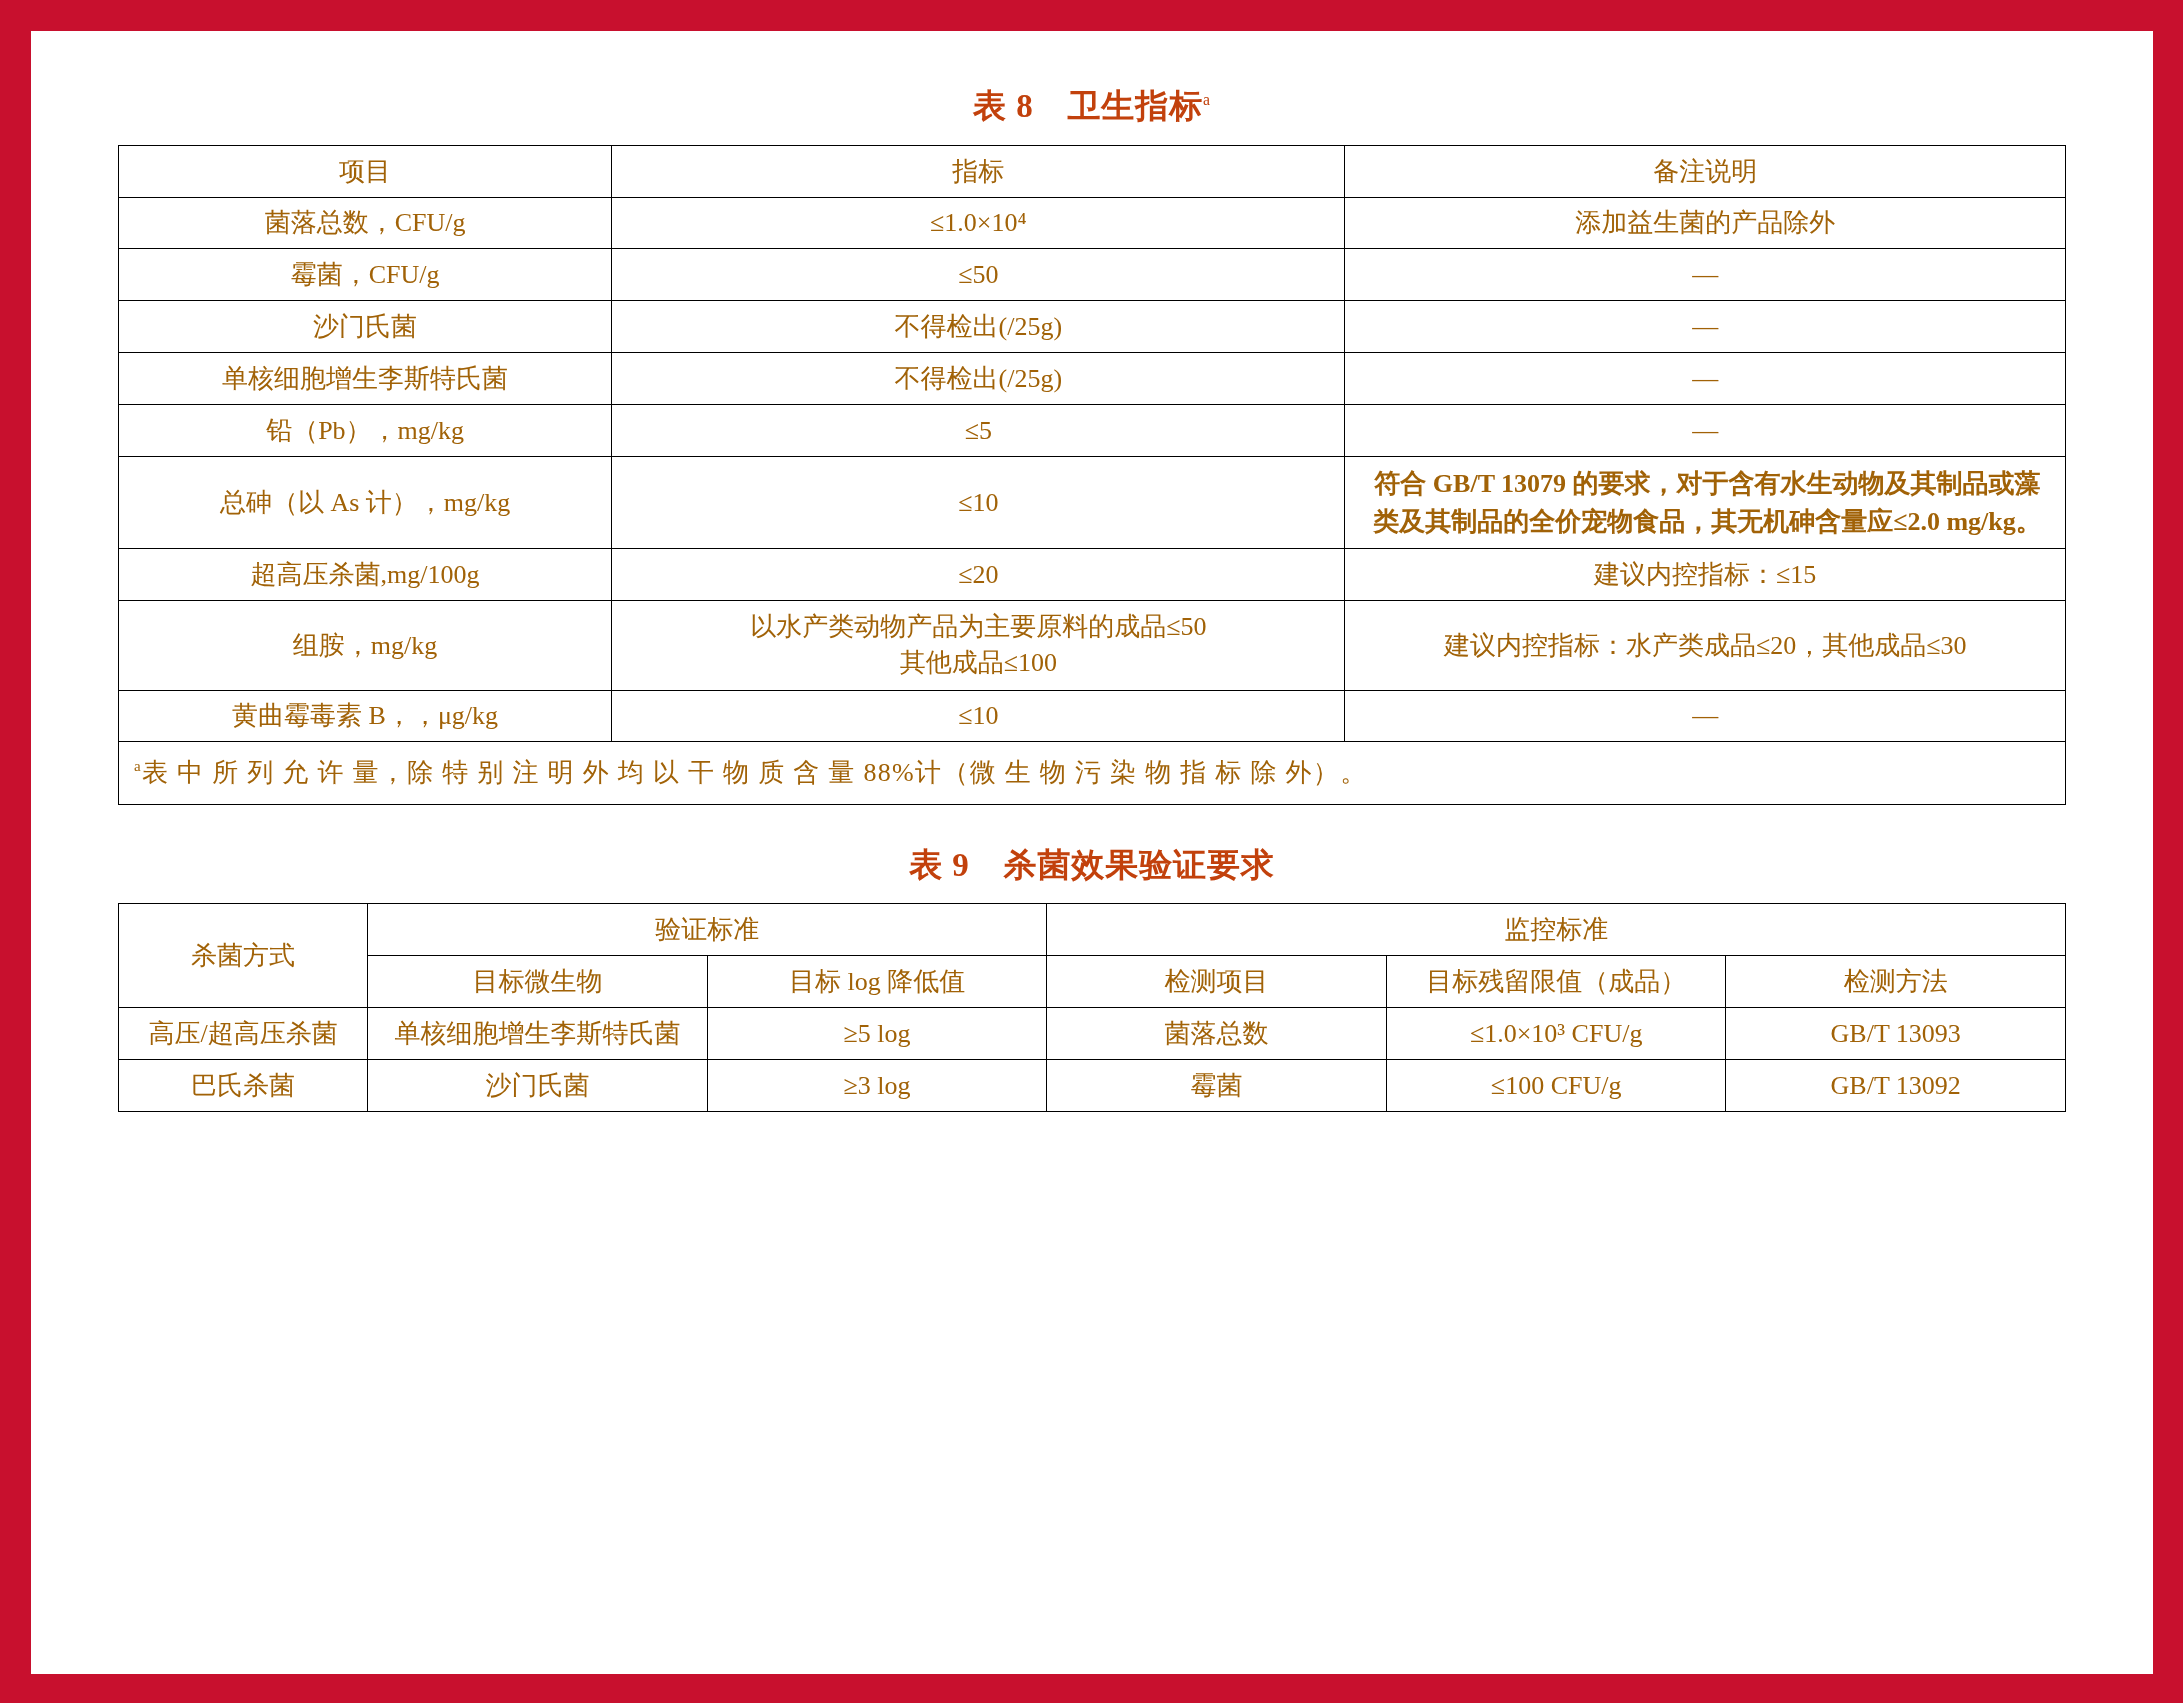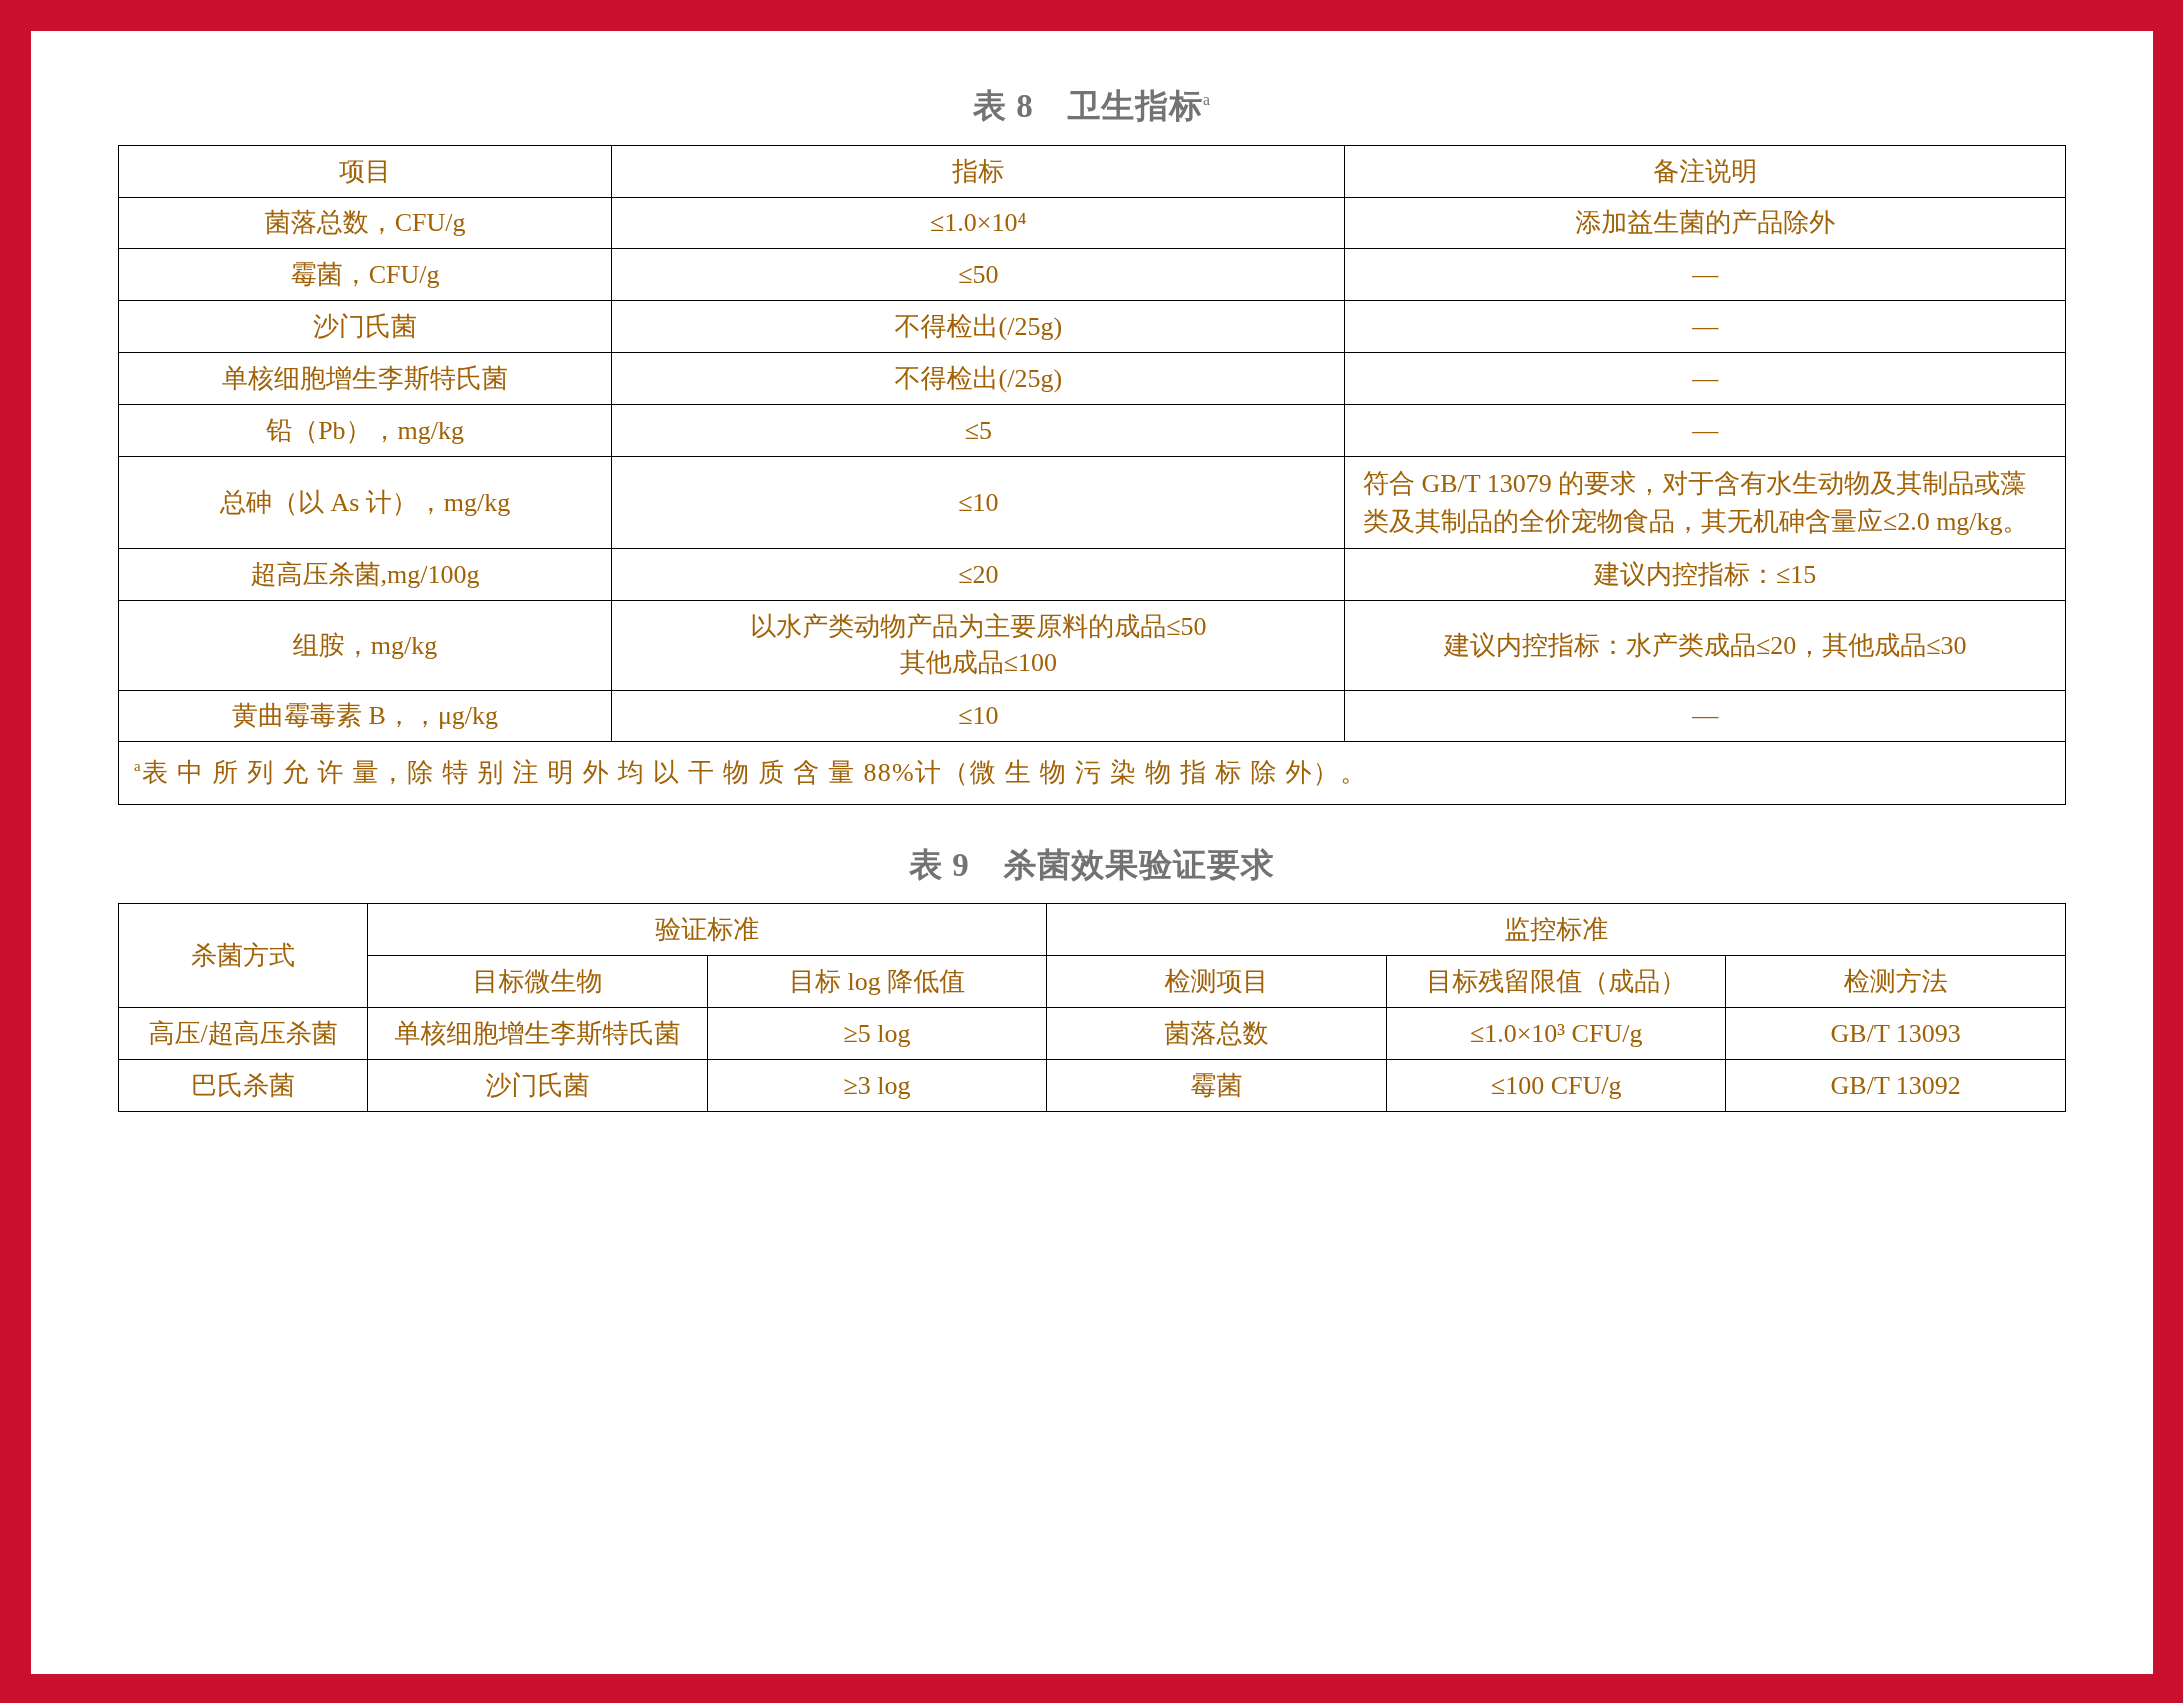--- a/index.html
+++ b/index.html
@@ -21,21 +21,21 @@
     height: 1643px;
     background: #ffffff;
     box-sizing: border-box;
     padding: 31px 87px 0 87px;
   }
   .table-title {
     text-align: center;
     font-size: 33px;
     font-weight: bold;
     letter-spacing: 0.9px;
-    color: #737373;
+    color: #c2410c;
     margin: 22px 0 15.7px 0;
     font-family: "Liberation Serif", serif;
   }
   .table-title .sup {
     font-size: 15.7px;
     vertical-align: super;
     font-weight: normal;
   }
   table {
     border-collapse: collapse;
@@ -50,24 +50,25 @@
     text-align: center;
     vertical-align: middle;
     font-weight: normal;
     line-height: 1.35;
     font-family: "Liberation Serif", serif;
   }
   .t8 td.col1 { width: 480px; }
   .t8 td.col2 { width: 720px; }
   .t8 td.col3 { width: auto; }
   .t8 td.note-cell {
-    text-align: left;
+    text-align: center;
     padding-left: 17.5px;
     padding-right: 13px;
     line-height: 1.45;
+    font-weight: bold;
   }
   .t8 td.footnote {
     text-align: left;
     padding: 13px 13px 13px 15px;
     letter-spacing: 1.3px;
   }
   .t8 td.footnote .sup {
     font-size: 15px;
     vertical-align: super;
   }

